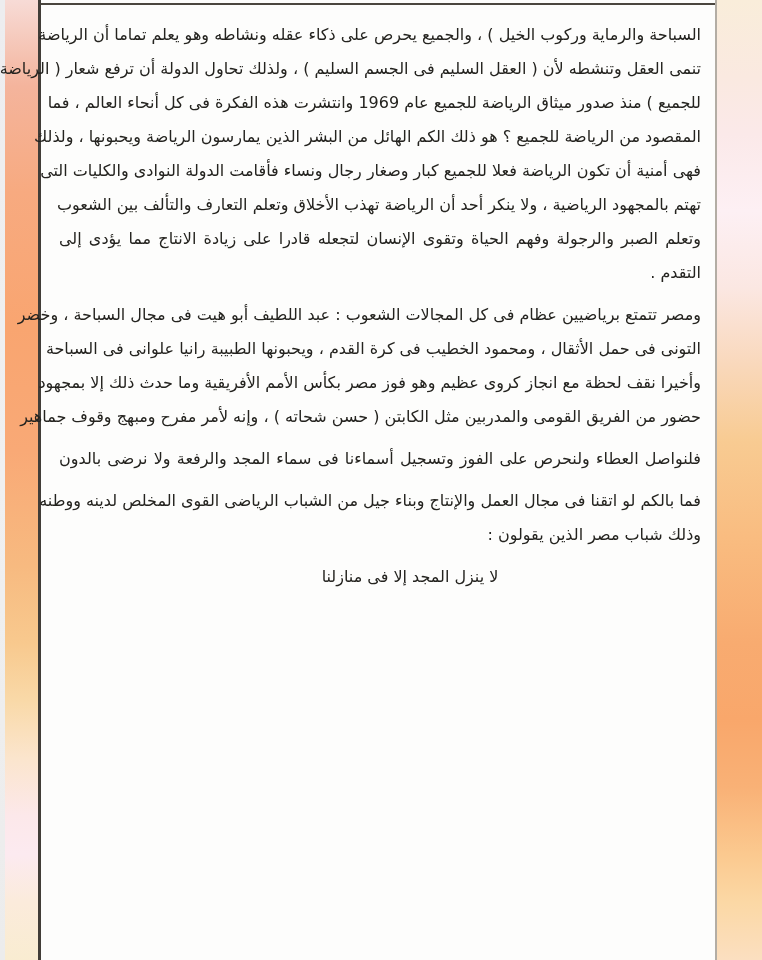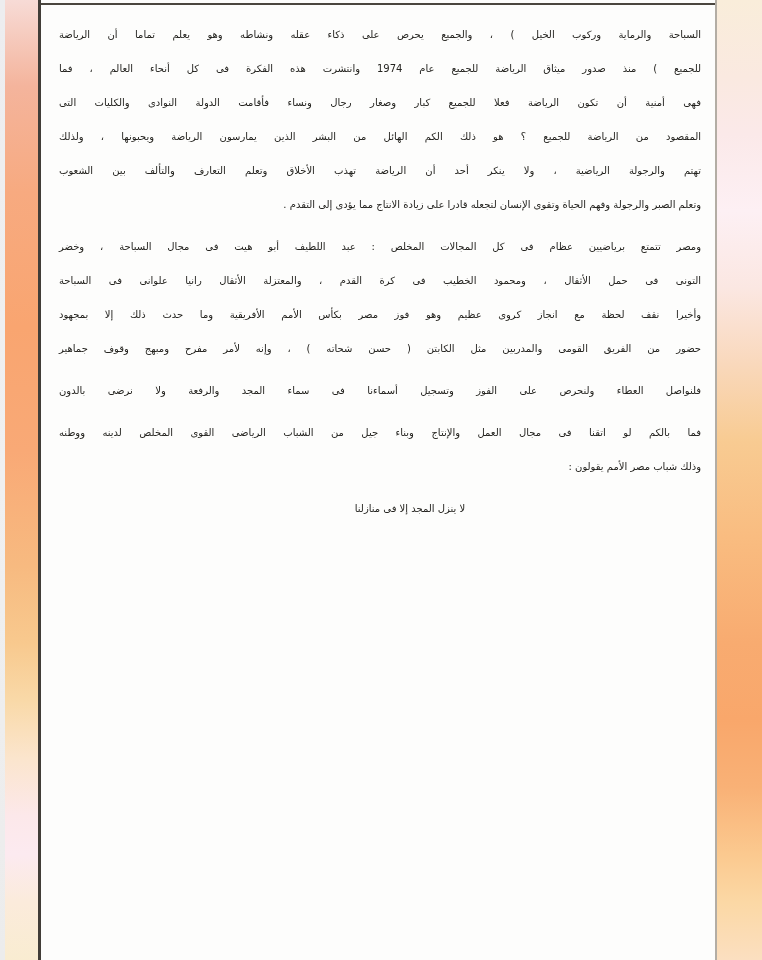--- a/index.html
+++ b/index.html
@@ -83,21 +83,21 @@
     height: 2px;
     background: #4a463f;
   }
   .content {
     position: absolute;
     top: 18px;
     right: 14px;
     left: 18px;
     direction: rtl;
     color: #24231f;
-    font-size: 10px;
+    font-size: 16px;
     line-height: 34px;
   }
   .para {
     margin: 0 0 8px 0;
   }
   .line {
     text-align: justify;
     text-align-last: justify;
     white-space: nowrap;
   }
@@ -125,41 +125,42 @@
   <div class="strip-left"></div>
   <div class="strip-right"></div>
 
   <div class="page">
     <div class="page-top-line"></div>
 
     <div class="content">
 
       <div class="para">
         <div class="line">السباحة والرماية وركوب الخيل ) ، والجميع يحرص على ذكاء عقله ونشاطه وهو يعلم تماما أن الرياضة</div>
-        <div class="line">للجميع ) منذ صدور ميثاق الرياضة للجميع عام 1974 وانتشرت هذه الفكرة فى كل أنحاء العالم ، فما</div>
+        <div class="line">تنمى العقل وتنشطه لأن ( العقل السليم فى الجسم السليم ) ، ولذلك تحاول الدولة أن ترفع شعار ( الرياضة</div>
+        <div class="line">للجميع ) منذ صدور ميثاق الرياضة للجميع عام 1969 وانتشرت هذه الفكرة فى كل أنحاء العالم ، فما</div>
+        <div class="line">المقصود من الرياضة للجميع ؟ هو ذلك الكم الهائل من البشر الذين يمارسون الرياضة ويحبونها ، ولذلك</div>
         <div class="line">فهى أمنية أن تكون الرياضة فعلا للجميع كبار وصغار رجال ونساء فأقامت الدولة النوادى والكليات التى</div>
-        <div class="line">المقصود من الرياضة للجميع ؟ هو ذلك الكم الهائل من البشر الذين يمارسون الرياضة ويحبونها ، ولذلك</div>
-        <div class="line">تهتم والرجولة الرياضية ، ولا ينكر أحد أن الرياضة تهذب الأخلاق وتعلم التعارف والتألف بين الشعوب</div>
+        <div class="line">تهتم بالمجهود الرياضية ، ولا ينكر أحد أن الرياضة تهذب الأخلاق وتعلم التعارف والتألف بين الشعوب</div>
         <div class="line end">وتعلم الصبر والرجولة وفهم الحياة وتقوى الإنسان لتجعله قادرا على زيادة الانتاج مما يؤدى إلى التقدم .</div>
       </div>
 
       <div class="para">
-        <div class="line">ومصر تتمتع برياضيين عظام فى كل المجالات المخلص : عبد اللطيف أبو هيت فى مجال السباحة ، وخضر</div>
-        <div class="line">التونى فى حمل الأثقال ، ومحمود الخطيب فى كرة القدم ، والمعتزلة الأثقال رانيا علوانى فى السباحة</div>
+        <div class="line">ومصر تتمتع برياضيين عظام فى كل المجالات الشعوب : عبد اللطيف أبو هيت فى مجال السباحة ، وخضر</div>
+        <div class="line">التونى فى حمل الأثقال ، ومحمود الخطيب فى كرة القدم ، ويحبونها الطبيبة رانيا علوانى فى السباحة</div>
         <div class="line">وأخيرا نقف لحظة مع انجاز كروى عظيم وهو فوز مصر بكأس الأمم الأفريقية وما حدث ذلك إلا بمجهود</div>
         <div class="line">حضور من الفريق القومى والمدربين مثل الكابتن ( حسن شحاته ) ، وإنه لأمر مفرح ومبهج وقوف جماهير</div>
       </div>
 
       <div class="para">
         <div class="line">فلنواصل العطاء ولنحرص على الفوز وتسجيل أسماءنا فى سماء المجد والرفعة ولا نرضى بالدون</div>
       </div>
 
       <div class="para">
         <div class="line">فما بالكم لو اتقنا فى مجال العمل والإنتاج وبناء جيل من الشباب الرياضى القوى المخلص لدينه ووطنه</div>
-        <div class="line end">وذلك شباب مصر الأمم يقولون :</div>
+        <div class="line end">وذلك شباب مصر الذين يقولون :</div>
       </div>
 
       <div class="verse">
         <span>لا ينزل المجد إلا فى منازلنا</span>
       </div>
 
     </div>
   </div>
 
 </div>

